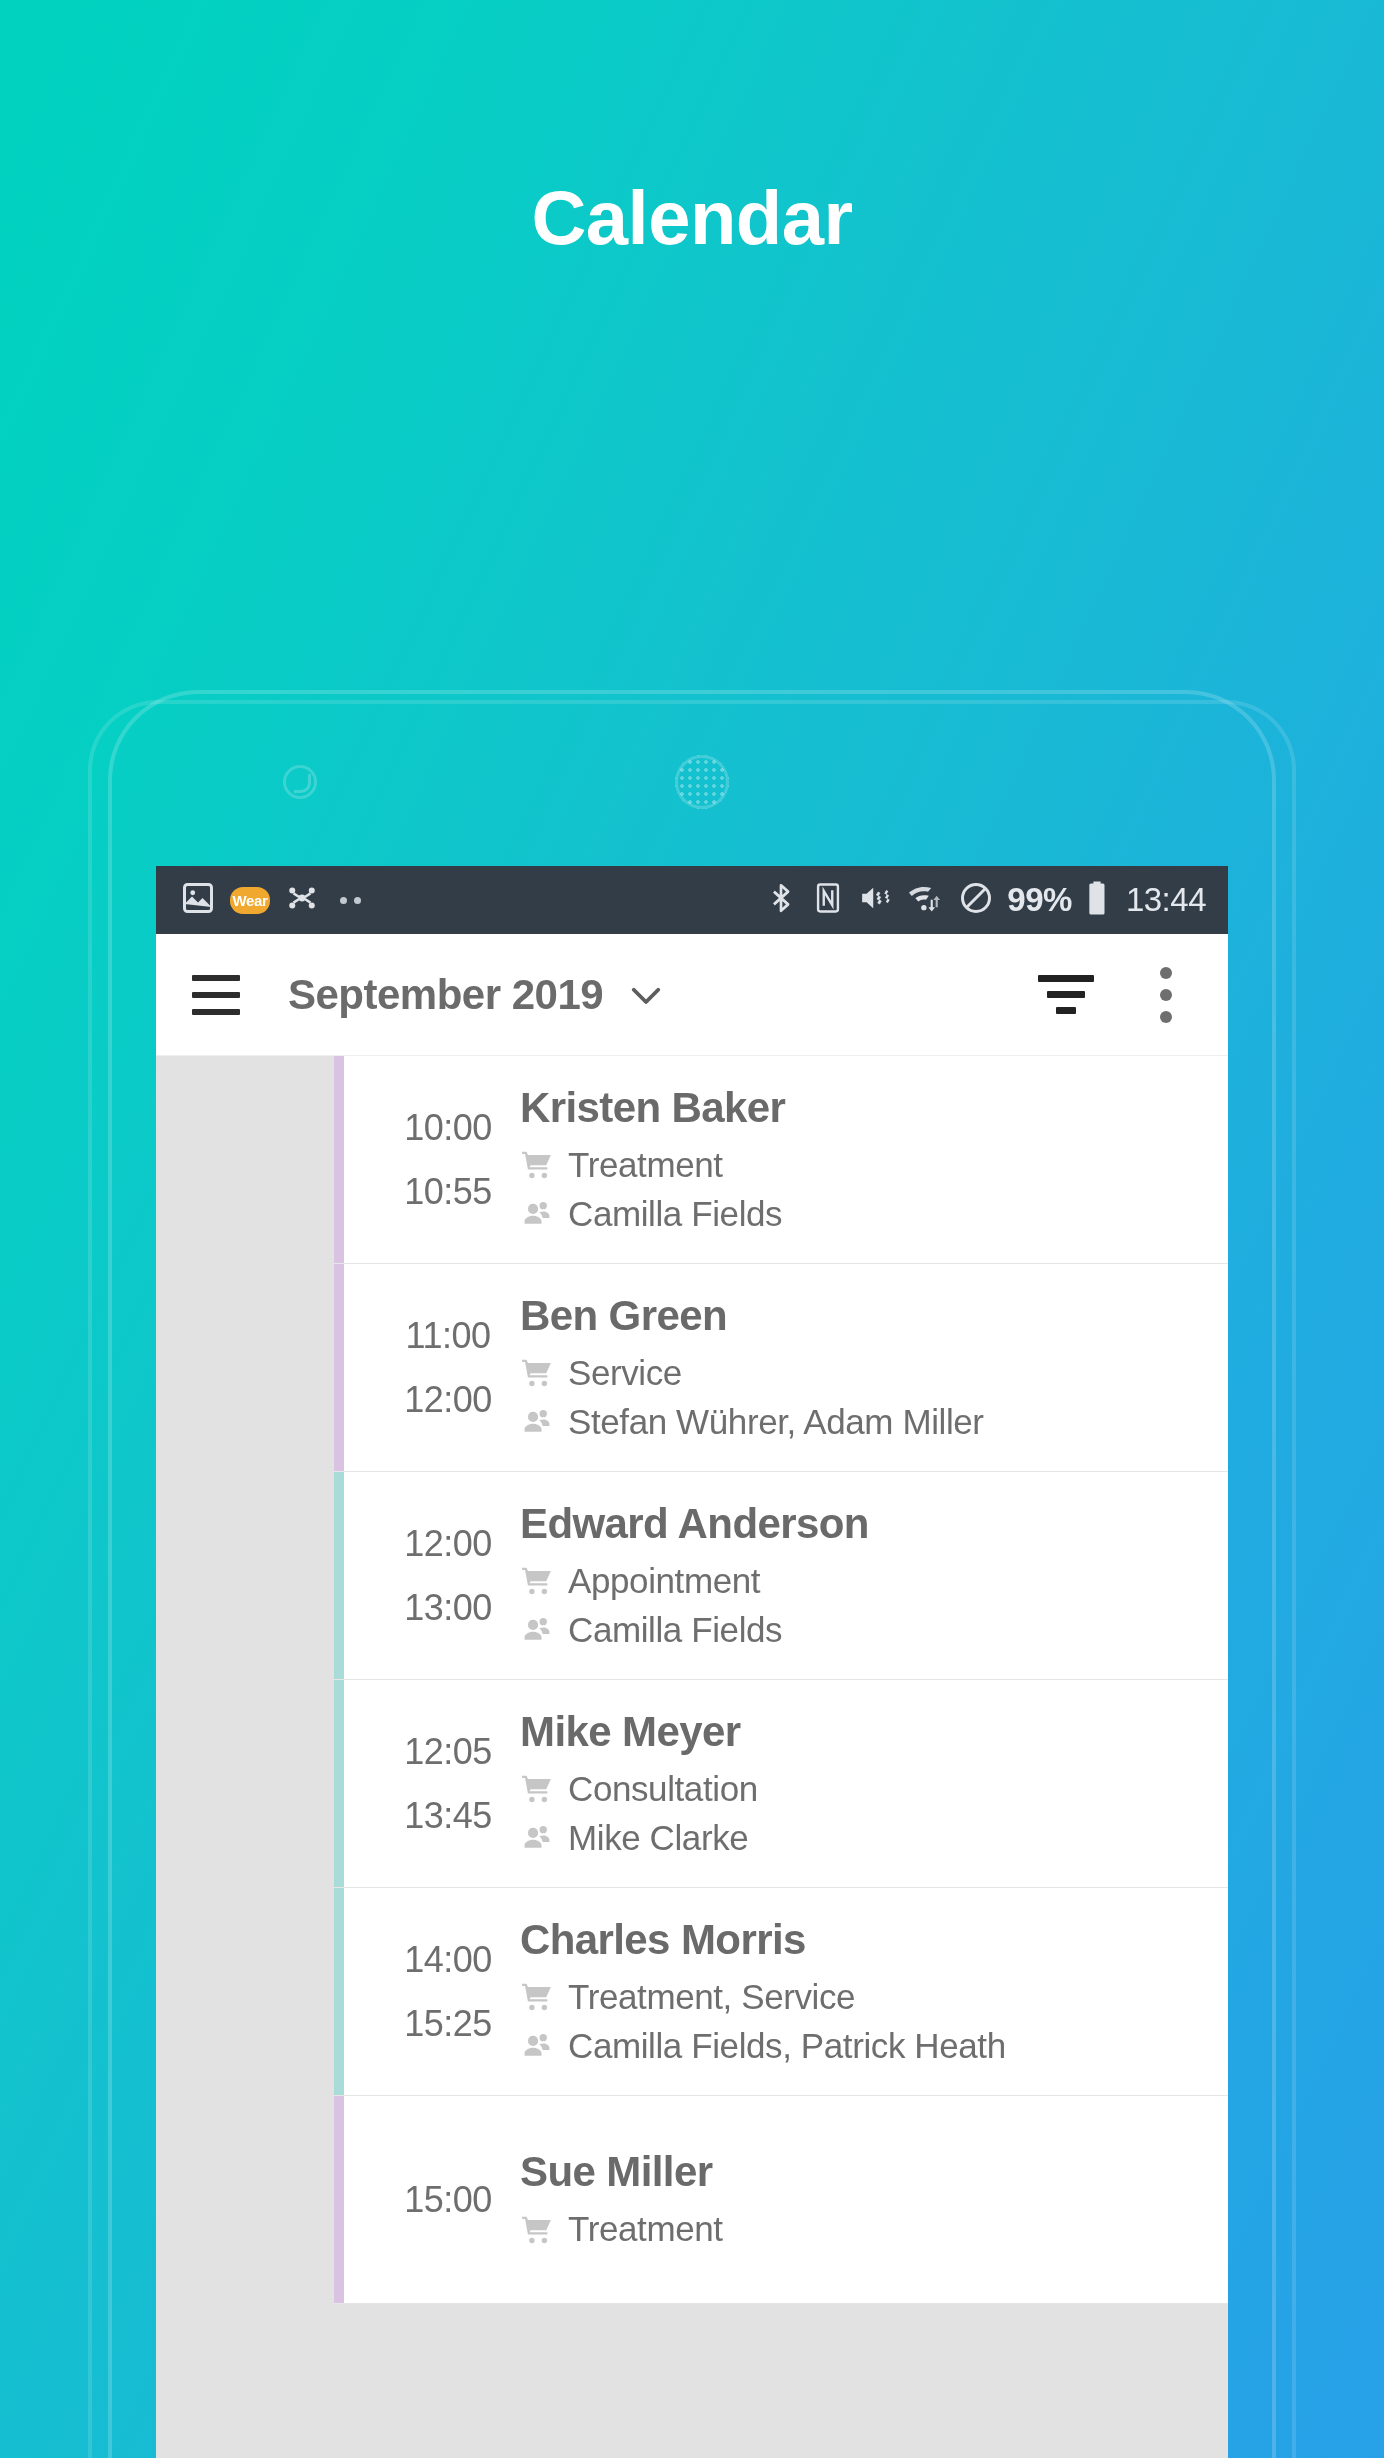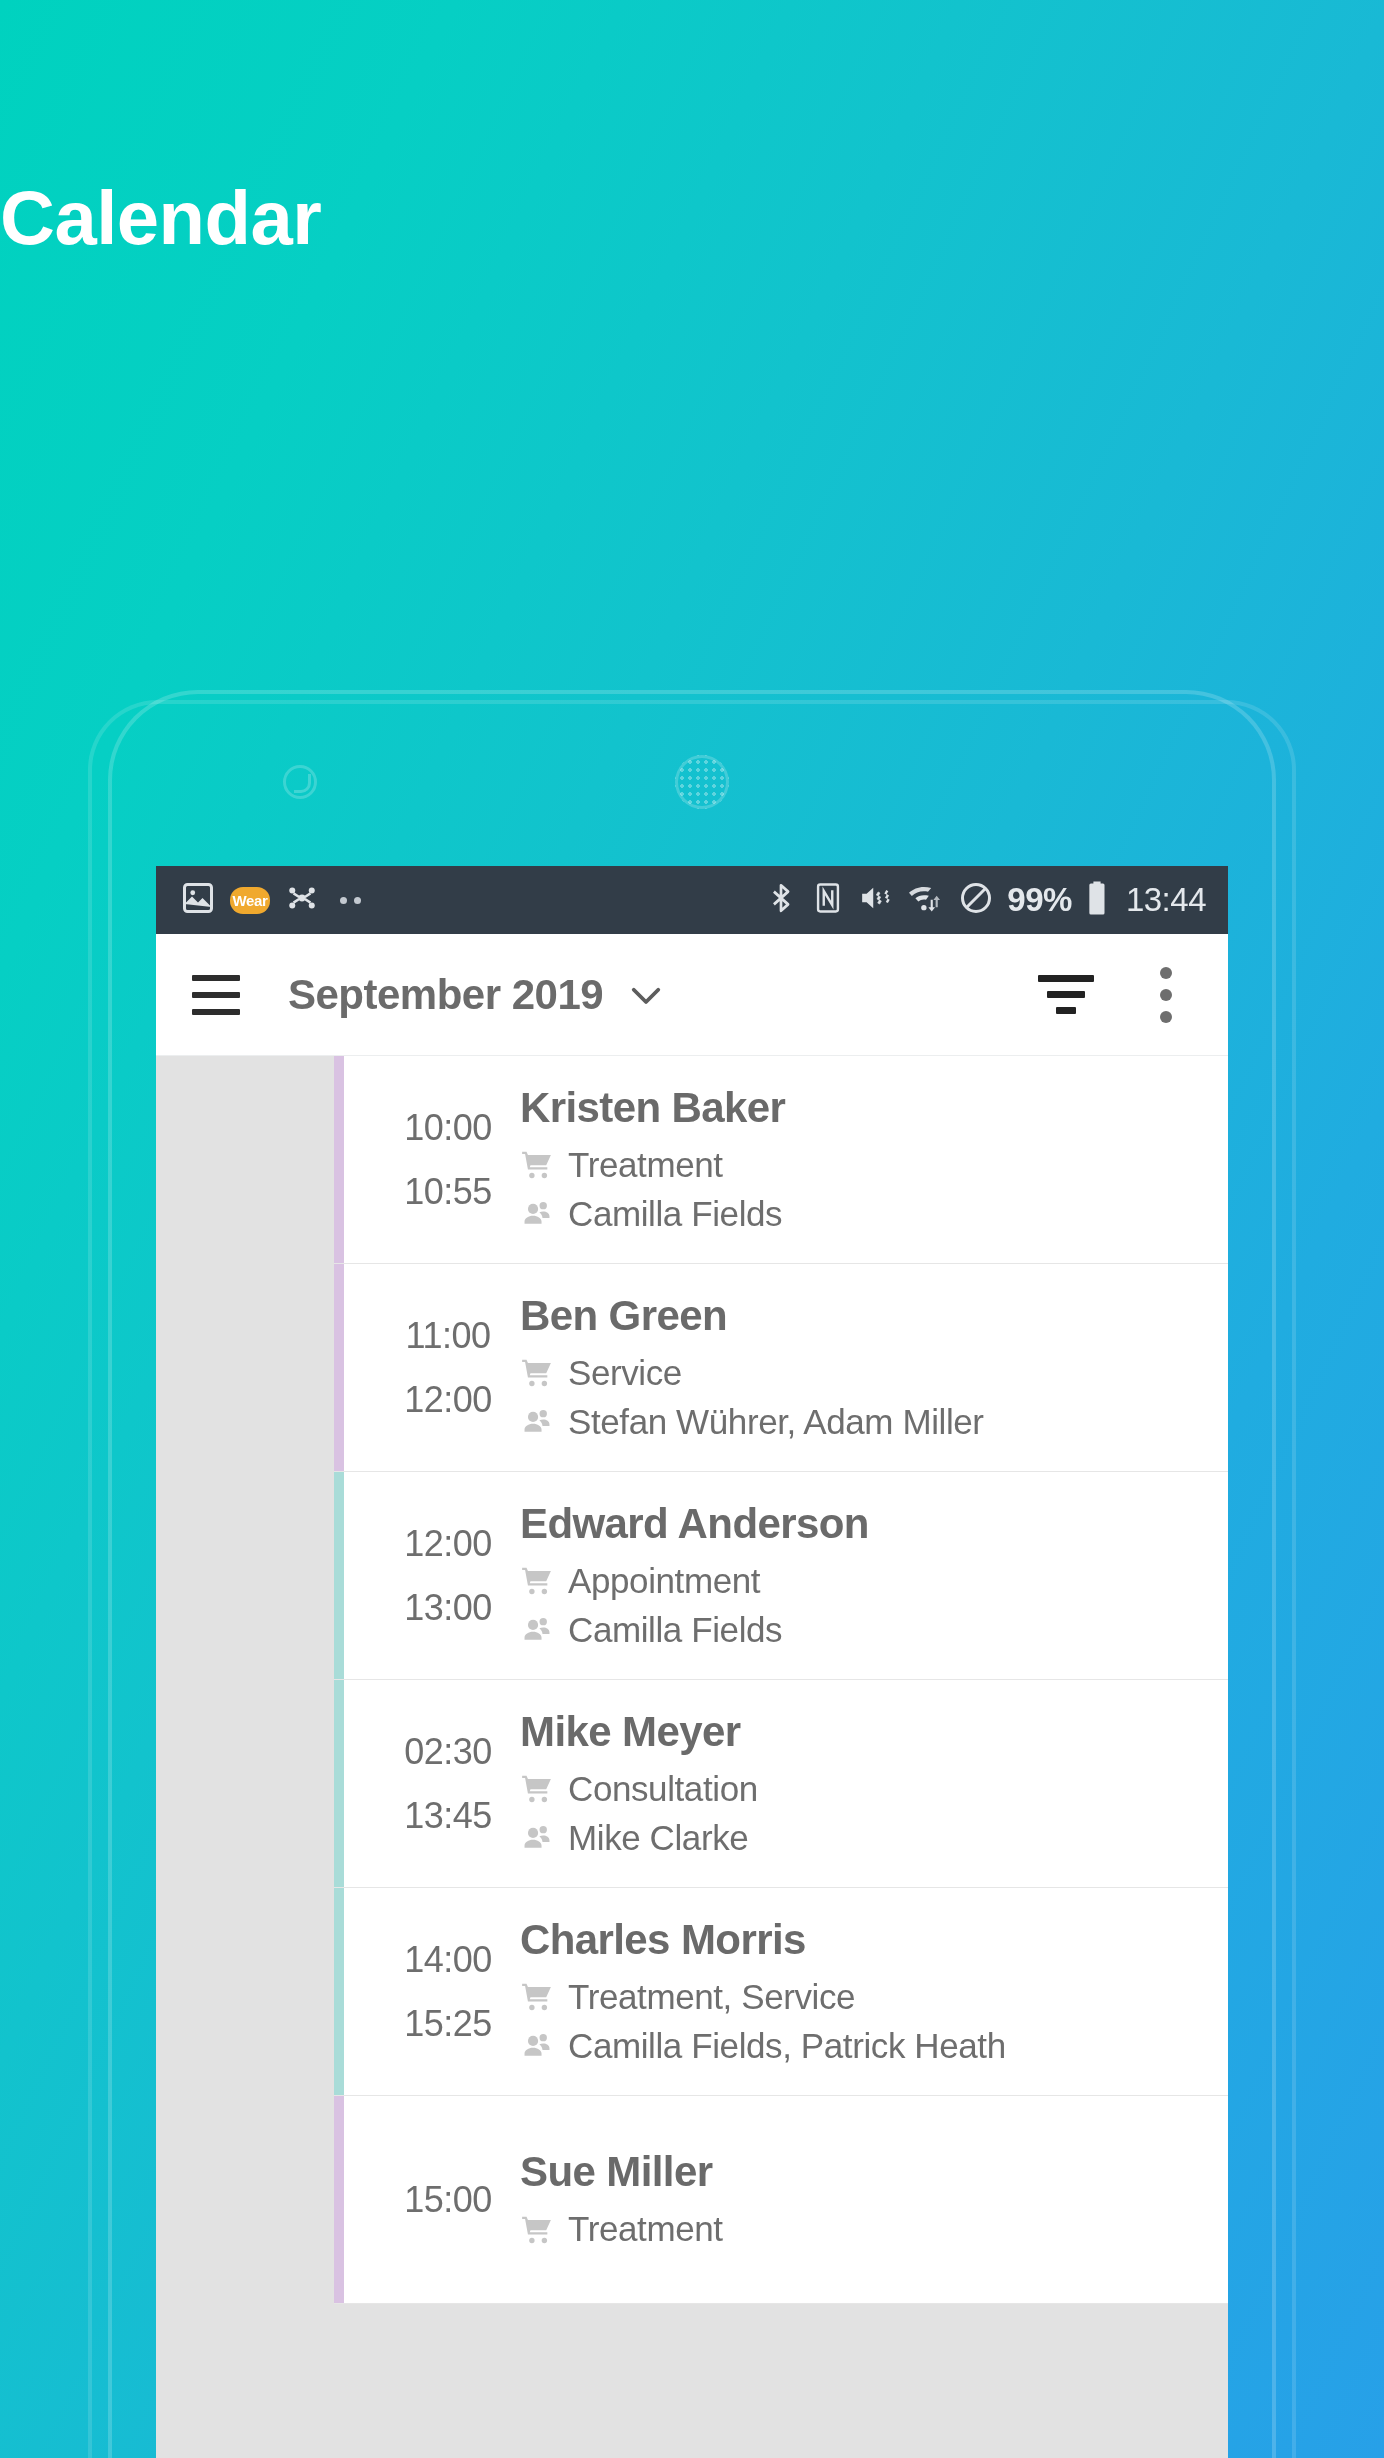--- a/index.html
+++ b/index.html
@@ -5,21 +5,21 @@
   * { margin:0; padding:0; box-sizing:border-box; }
   html, body { width:1384px; height:2458px; }
   body {
     font-family:"Liberation Sans", sans-serif;
     overflow:hidden;
     position:relative;
     background:linear-gradient(115deg,#00d2bf 0%,#06cfc4 18%,#12c3cd 38%,#19b9d5 55%,#20ace0 75%,#27a0e8 100%);
   }
 
   
-  .promo { position:absolute; top:0; left:0; width:1384px; z-index:5; }
+  .promo { position:absolute; top:0; left:0; width:1384px; text-align:center; z-index:5; }
   .promo-title {
     margin-top:180px;
     font-size:76px;
     font-weight:bold;
     color:#ffffff;
     letter-spacing:-0.5px;
     line-height:1;
   }
   .promo-sub {
     margin-top:48px;
@@ -389,21 +389,21 @@
                 <path d="M9.2 13.2c-3.1 0-6 1.7-6 4.1v1.5h12v-1.5c0-2.4-2.9-4.1-6-4.1z"></path>
               </svg>
             </span>
             <span class="meta-text">Camilla Fields</span>
           </div>
         </div>
       </div>
       <div class="appt-row">
         <span class="accent" style="background: rgb(169, 220, 216);"></span>
         <div class="times">
-          <div class="t-line">02:30</div>
+          <div class="t-line">12:05</div>
           <div class="t-line">13:45</div>
         </div>
         <div class="details">
           <div class="client-name">Mike Meyer</div>
           <div class="meta">
             <span class="meta-ico">
               <svg width="34" height="34" viewBox="0 0 24 24" fill="#c6c6c6">
                 <path d="M1.5 2.6h3.1l1 2.4h16.2l-3.3 7.2H7.4l-.5 1.3h12.4v1.6H5.6L3.6 4.2H1.5z"></path>
                 <circle cx="8.4" cy="19.4" r="1.9"></circle>
                 <circle cx="17.2" cy="19.4" r="1.9"></circle>

